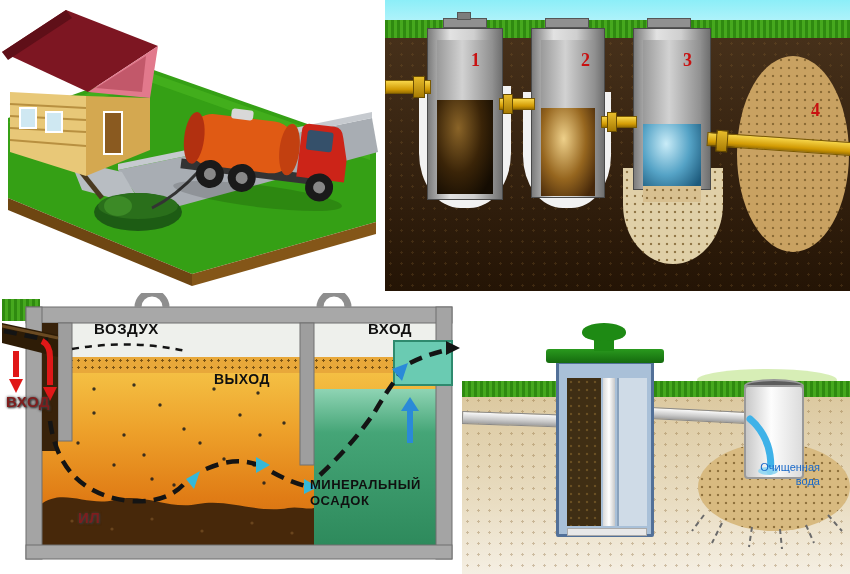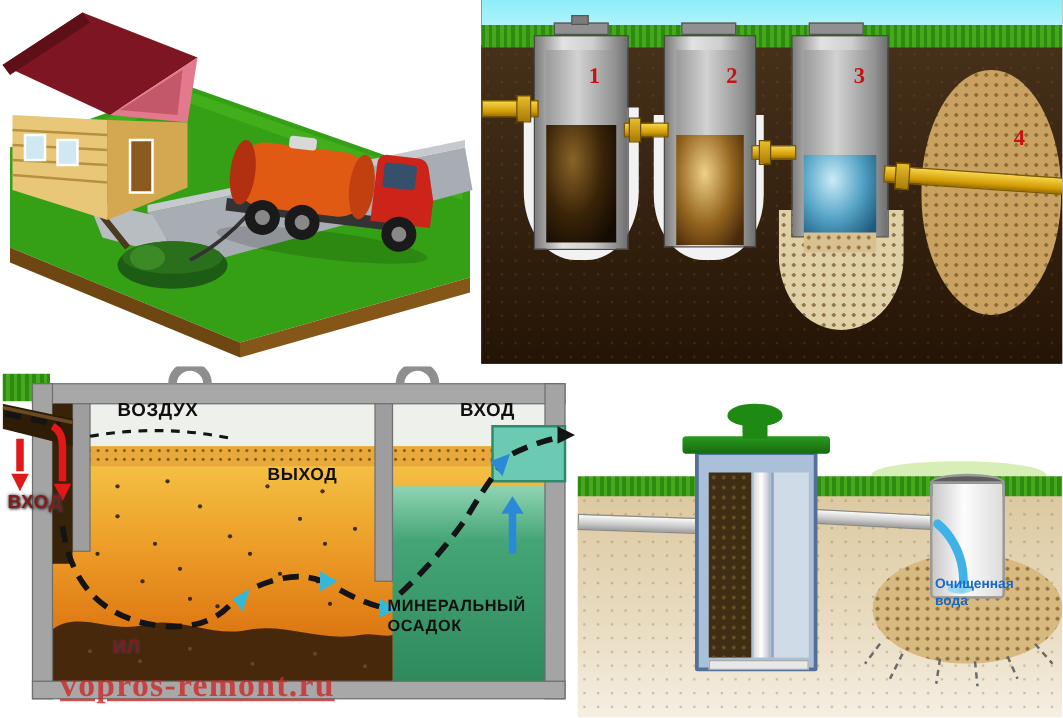--- a/index.html
+++ b/index.html
@@ -25,21 +25,21 @@
 .w1{background:radial-gradient(ellipse at 38% 30%,#8a6428,#3a2408 48%,#140c02 85%)}
 .w2{background:radial-gradient(ellipse at 42% 35%,#eed08a,#96661f 50%,#46280a 88%)}
 .w3{background:radial-gradient(ellipse at 40% 30%,#c9ecf8,#55a3c6 48%,#1d5a7c 88%)}
 .grass-strip{background:repeating-linear-gradient(90deg,#2f8a10 0 3px,#46a81e 3px 6px)}
 
 .ch-num{color:#c81111;font-weight:bold;font-size:18px;font-family:"Liberation Serif",serif;z-index:6}
 .bl-lbl{position:absolute;font-weight:bold;font-size:15px;color:#101010;letter-spacing:.5px;z-index:4}
 .bl-lbl.white{color:#7f1d1d;text-shadow:0 0 3px #444,1px 1px 2px #333}
 .mineral{font-size:13px;text-align:left;line-height:1.2}
 .watermark{position:absolute;font-family:"Liberation Serif",serif;font-weight:bold;font-size:27px;color:rgba(205,40,40,.8);text-decoration:underline;letter-spacing:1px;z-index:5}
-.pw-lbl{position:absolute;color:#1868c8;font-size:11px;font-weight:bold;text-align:left;line-height:1.25;z-index:7}
+.pw-lbl{position:absolute;color:#1868c8;font-size:11px;font-weight:normal;text-align:right;line-height:1.25;z-index:7}
 </style>
 </head>
 <body>
 
 <div id="collage">
 
   <section id="p-tl" class="panel">
     <svg width="381" height="289" viewBox="0 0 381 289">
 
       <g>
@@ -233,23 +233,22 @@
       <polygon points="408,104 399,118 417,118" fill="#2a8ad8"></polygon>
       <polygon points="406,70 390,76 400,88" fill="#2a8ad8"></polygon>
 
       <polygon points="458,55 444,48 444,62" fill="#141414"></polygon>
     </svg>
 
     <span class="bl-lbl" style="left:92px;top:27px">ВОЗДУХ</span>
     <span class="bl-lbl" style="left:366px;top:27px">ВХОД</span>
     <span class="bl-lbl" style="left:212px;top:78px;font-size:14px">ВЫХОД</span>
     <span class="bl-lbl white" style="left:4px;top:100px">ВХОД</span>
-    <span class="bl-lbl white" style="left:88px;top:216px">ИЛ</span>
+    <span class="bl-lbl white" style="left:76px;top:216px">ИЛ</span>
     <span class="bl-lbl mineral" style="left:308px;top:184px;width:126px">МИНЕРАЛЬНЫЙ ОСАДОК</span>
-    <span class="watermark" style="left:46px;top:240px">vopros-remont.ru</span>
   </section>
 
   <section id="p-br" class="panel">
     <div class="abs" style="left:235px;top:74px;width:140px;height:22px;background:#cdeaa4;border-radius:50%;opacity:.8"></div>
     <div class="abs grass-strip" style="left:0;top:86px;width:388px;height:16px;z-index:1"></div>
     <div class="abs" style="left:0;top:100px;width:388px;height:179px;background:linear-gradient(#dcc9a0,#e9ddc2 60%,#f5efe3)"></div>
     <div class="abs dots-soil" style="left:0;top:100px;width:388px;height:179px;opacity:.6"></div>
 
     <div class="abs dots-gravel" style="left:236px;top:148px;width:152px;height:88px;background-color:#d8ba80;border-radius:50%;z-index:2"></div>
 

